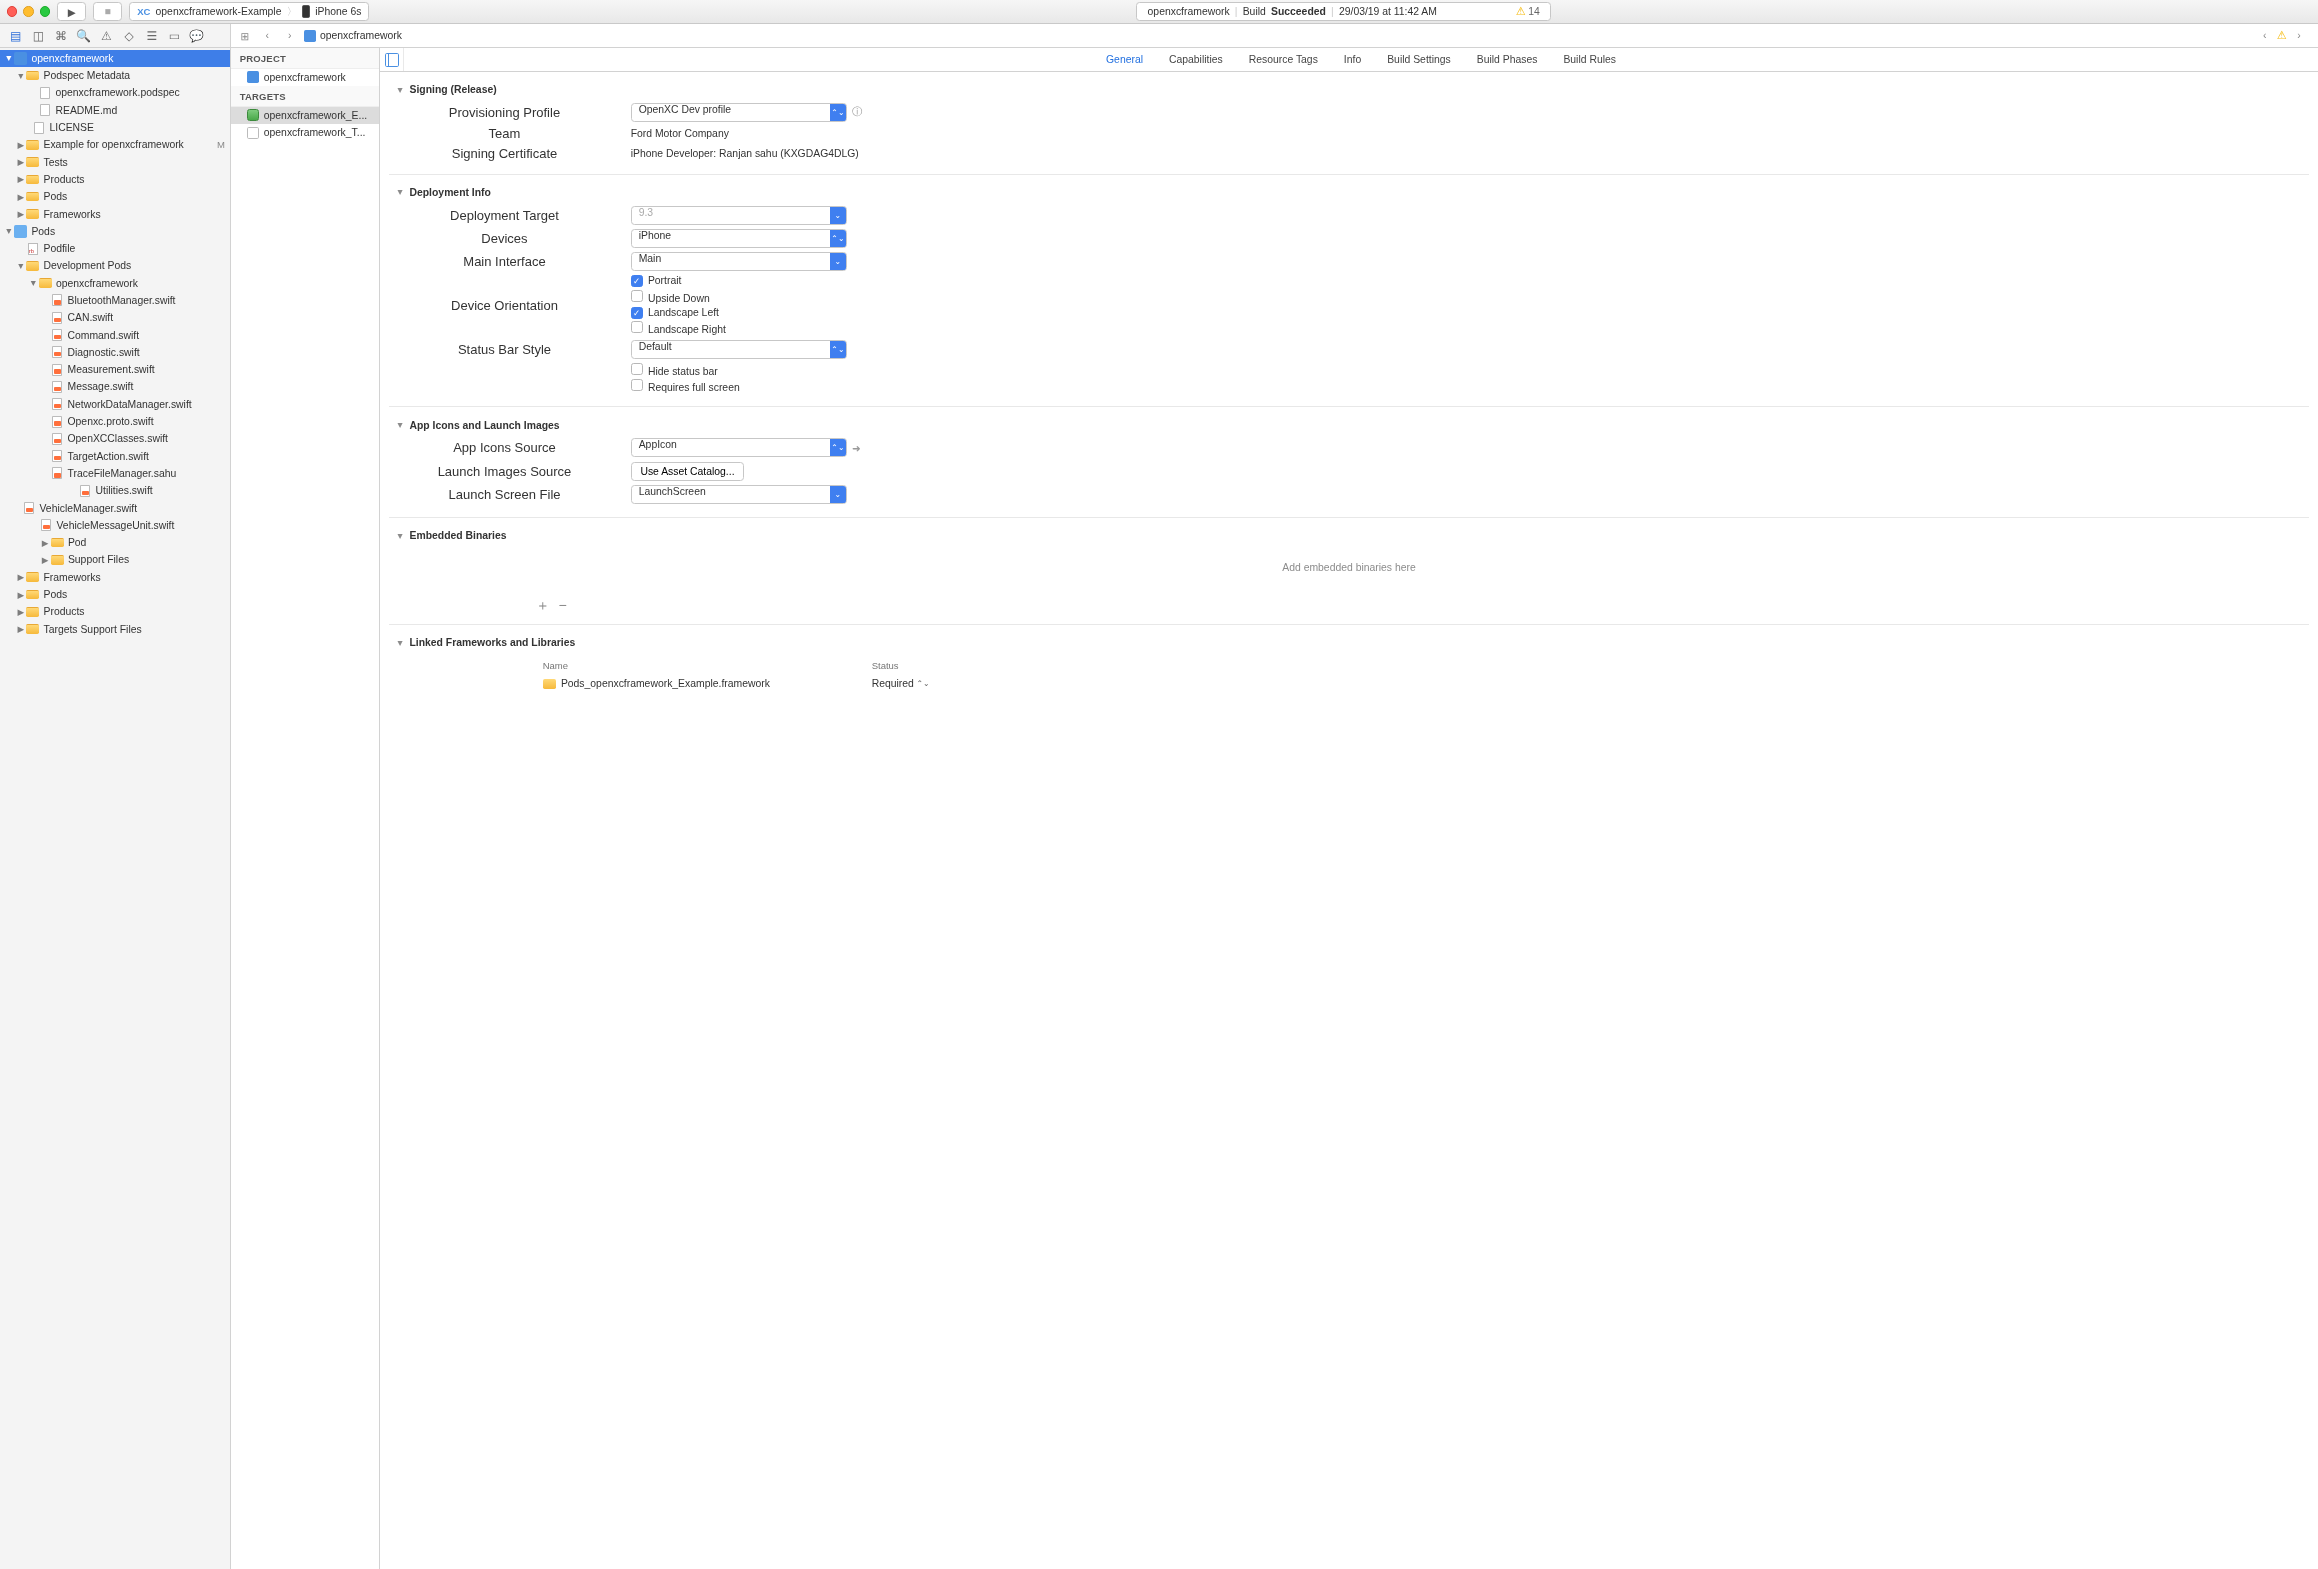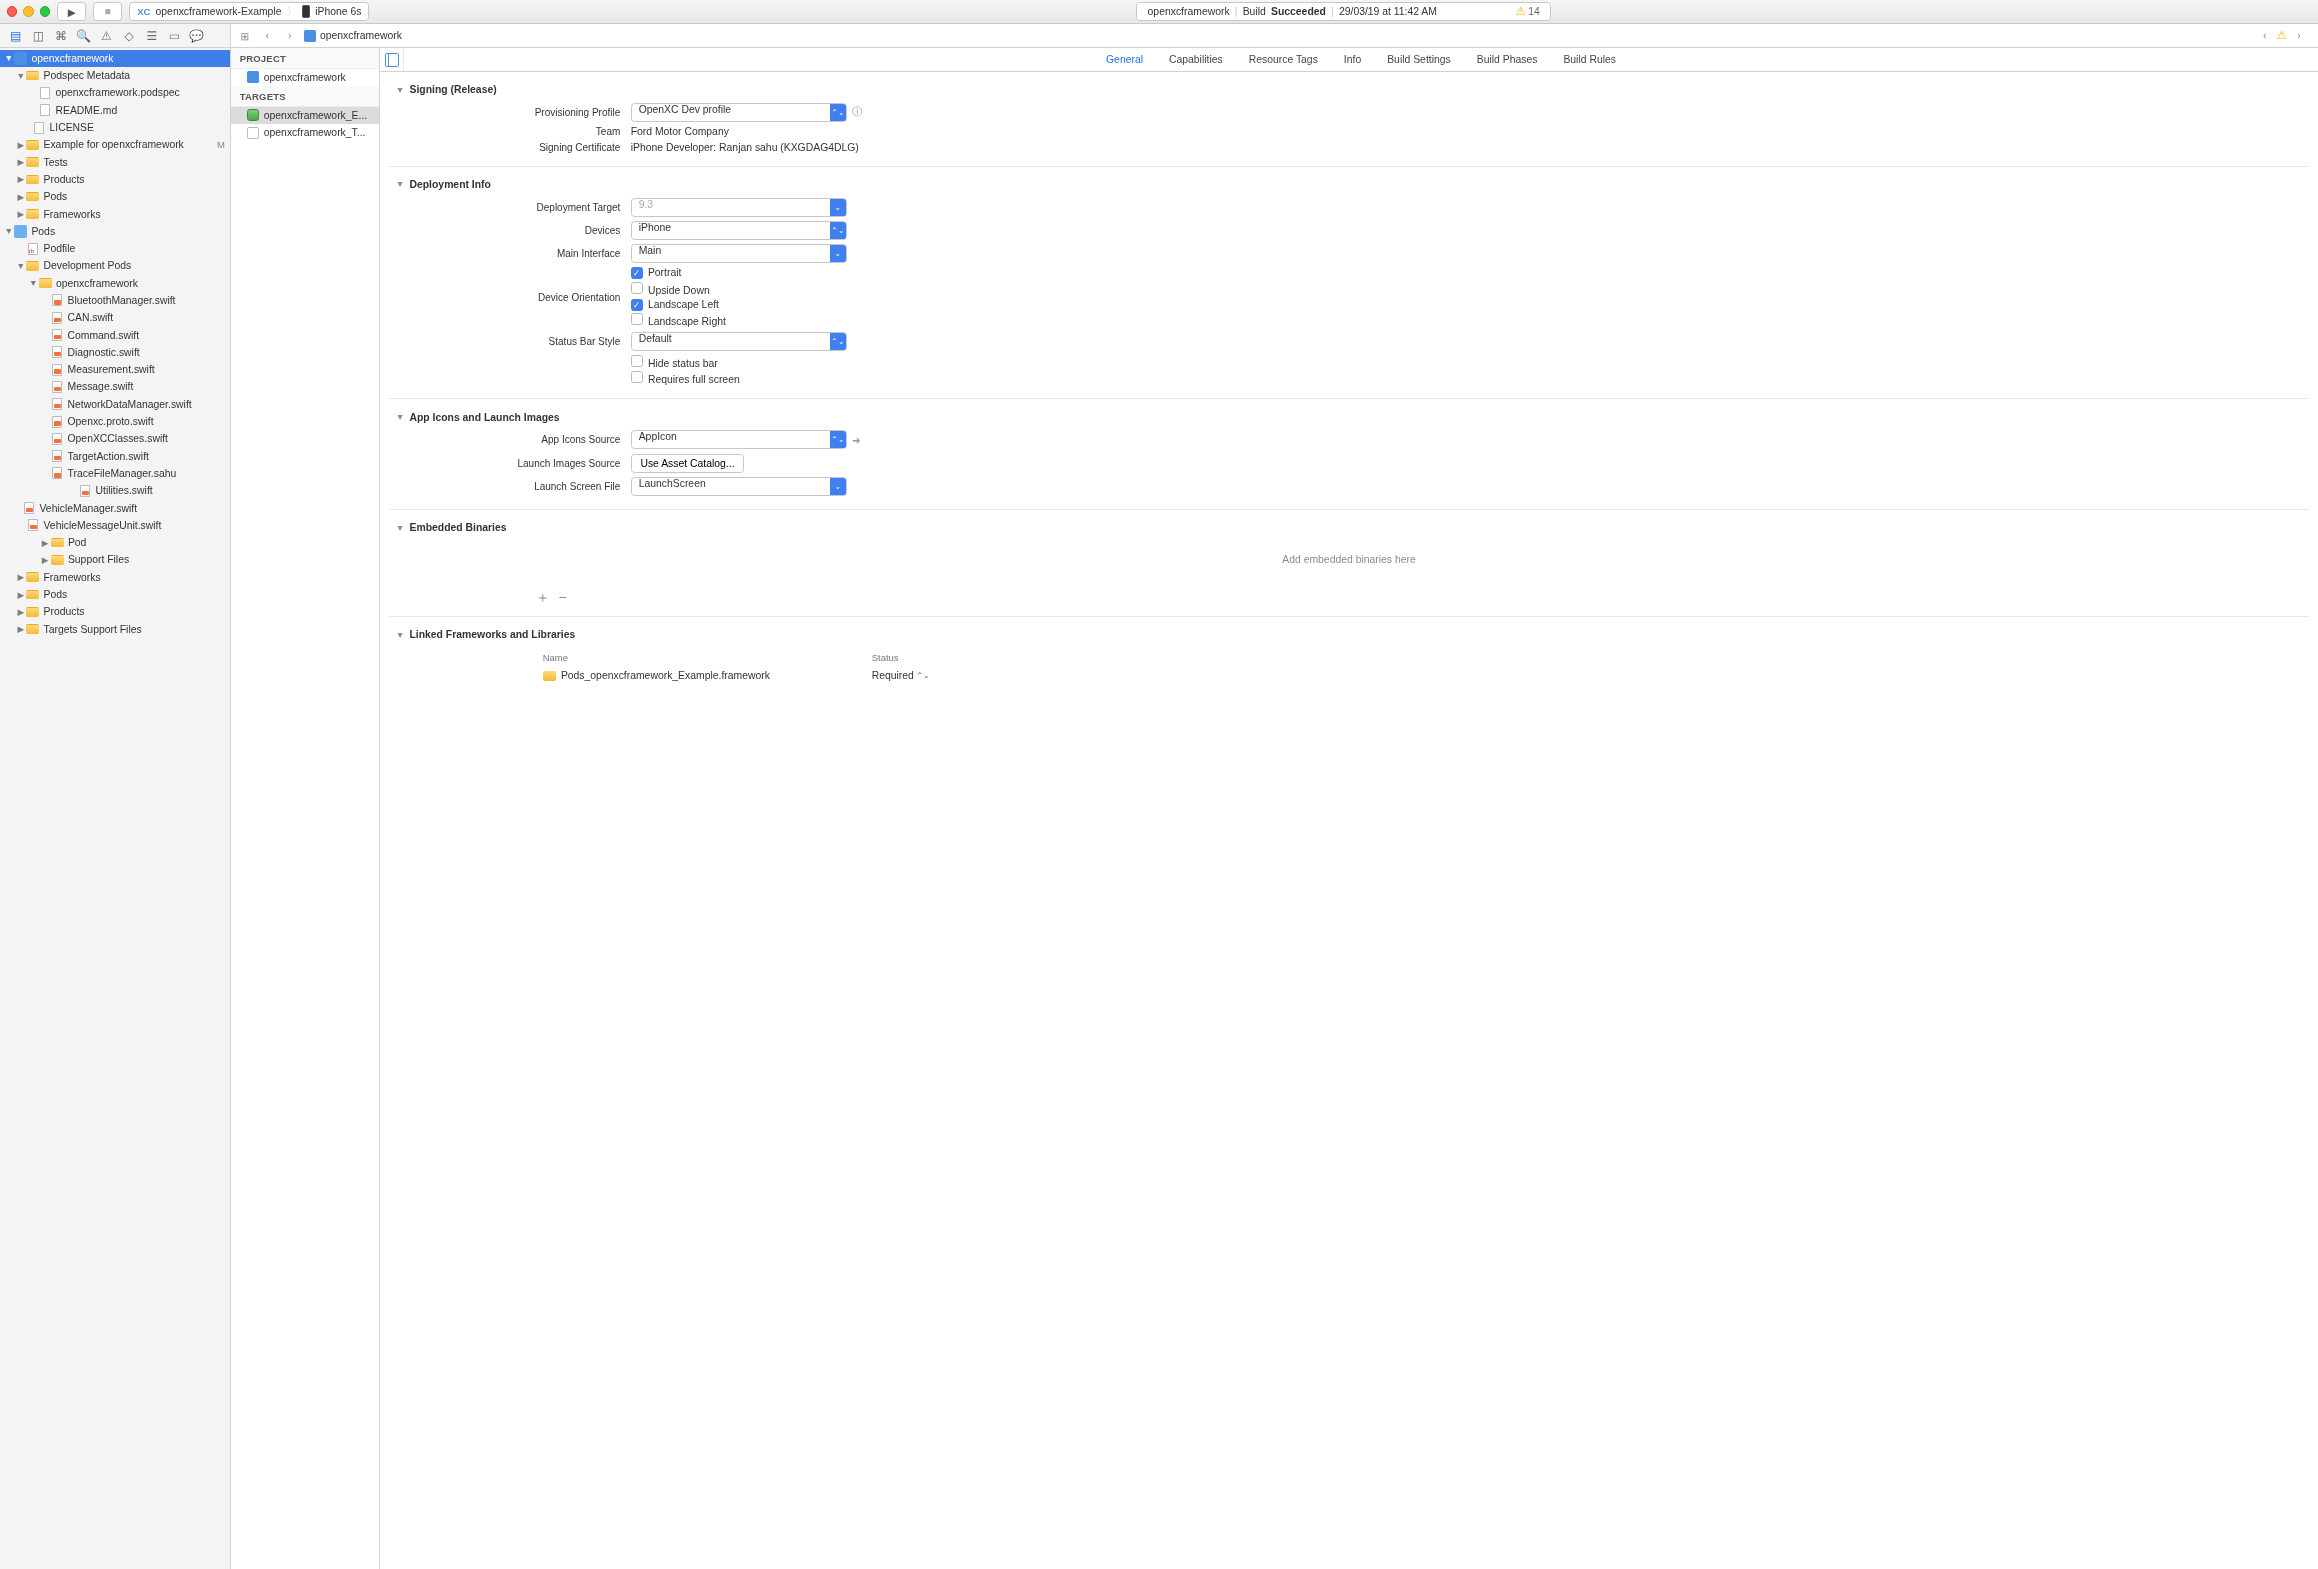--- a/index.html
+++ b/index.html
@@ -73,21 +73,21 @@
 .etabs { flex:1; display:flex; justify-content:center; gap:26px; padding:6px 0; font-size:10.4px; }
 .etab { color:#444; cursor:pointer; }
 .etab.active { color:#2270e0; }
 
 
 .ebody { padding: 0 0 87px; }
 .section { border-bottom:0.9px solid #e8e8e8; padding:8.7px 0; margin:0 8.7px; }
 .section .sec-head { display:flex; align-items:center; gap:5.2px; padding:3.5px 7px; font-size:10.4px; font-weight:600; color:#333; }
 .section .sec-head .tri { color:#8c8c8c; font-size:8.7px; }
 .field-row { display:flex; align-items:center; margin:4.3px 0; }
-.field-label { width:242px; text-align:right; padding-right:10.4px; font-size:10px; color:#333; }
+.field-label { width:242px; text-align:center; padding-right:10.4px; font-size:13px; color:#333; }
 .field-val { display:flex; align-items:center; gap:5.2px; font-size:10.4px; }
 .combo { display:flex; align-items:flex-start; border:0.9px solid #c7c7c7; border-radius:3.5px; height:19px; background:#fff; min-width:216px; position:relative; }
 .combo span { padding:0 7px; flex:1; }
 .combo .arrow { width:15.6px; height:100%; background:#3f7ff0; border-radius:0 2.6px 2.6px 0; display:flex; align-items:center; justify-content:center; color:#fff; font-size:7.8px; }
 .combo.grey span { color:#aaa; }
 .chk { width:12px; height:12px; border:0.9px solid #b7b7b7; border-radius:2.6px; background:#fff; display:inline-flex; align-items:center; justify-content:center; margin-right:5.2px; }
 .chk.checked { background:#3f7ff0; border-color:#3f7ff0; color:#fff; font-size:8.7px; }
 .btn-plain { border:0.9px solid #c7c7c7; border-radius:3.5px; background:#fff; height:19px; padding:0 8.7px; font-size:10.4px; }
 .table-sec { margin:5.2px 0 0 147px; border:0px solid #e2e2e2; }
 .table-head { display:flex; font-size:9.5px; color:#777; padding:3.5px 7px; }
@@ -337,21 +337,21 @@
               <span class="file-swift"></span>
             </span>
             <span class="tlabel">Utilities.swift</span>
           </div>
           <div class="tree-row" style="padding-left: 22px;">
             <span class="ticon">
               <span class="file-swift"></span>
             </span>
             <span class="tlabel">VehicleManager.swift</span>
           </div>
-          <div class="tree-row" style="padding-left: 26px;">
+          <div class="tree-row" style="padding-left: 39px;">
             <span class="ticon">
               <span class="file-swift"></span>
             </span>
             <span class="tlabel">VehicleMessageUnit.swift</span>
           </div>
         </div>
       <div class="tree-row" style="padding-left:40px;">
         <span class="disclosure">▶</span>
           <span class="ticon">
             <span class="folder-yellow"></span>

